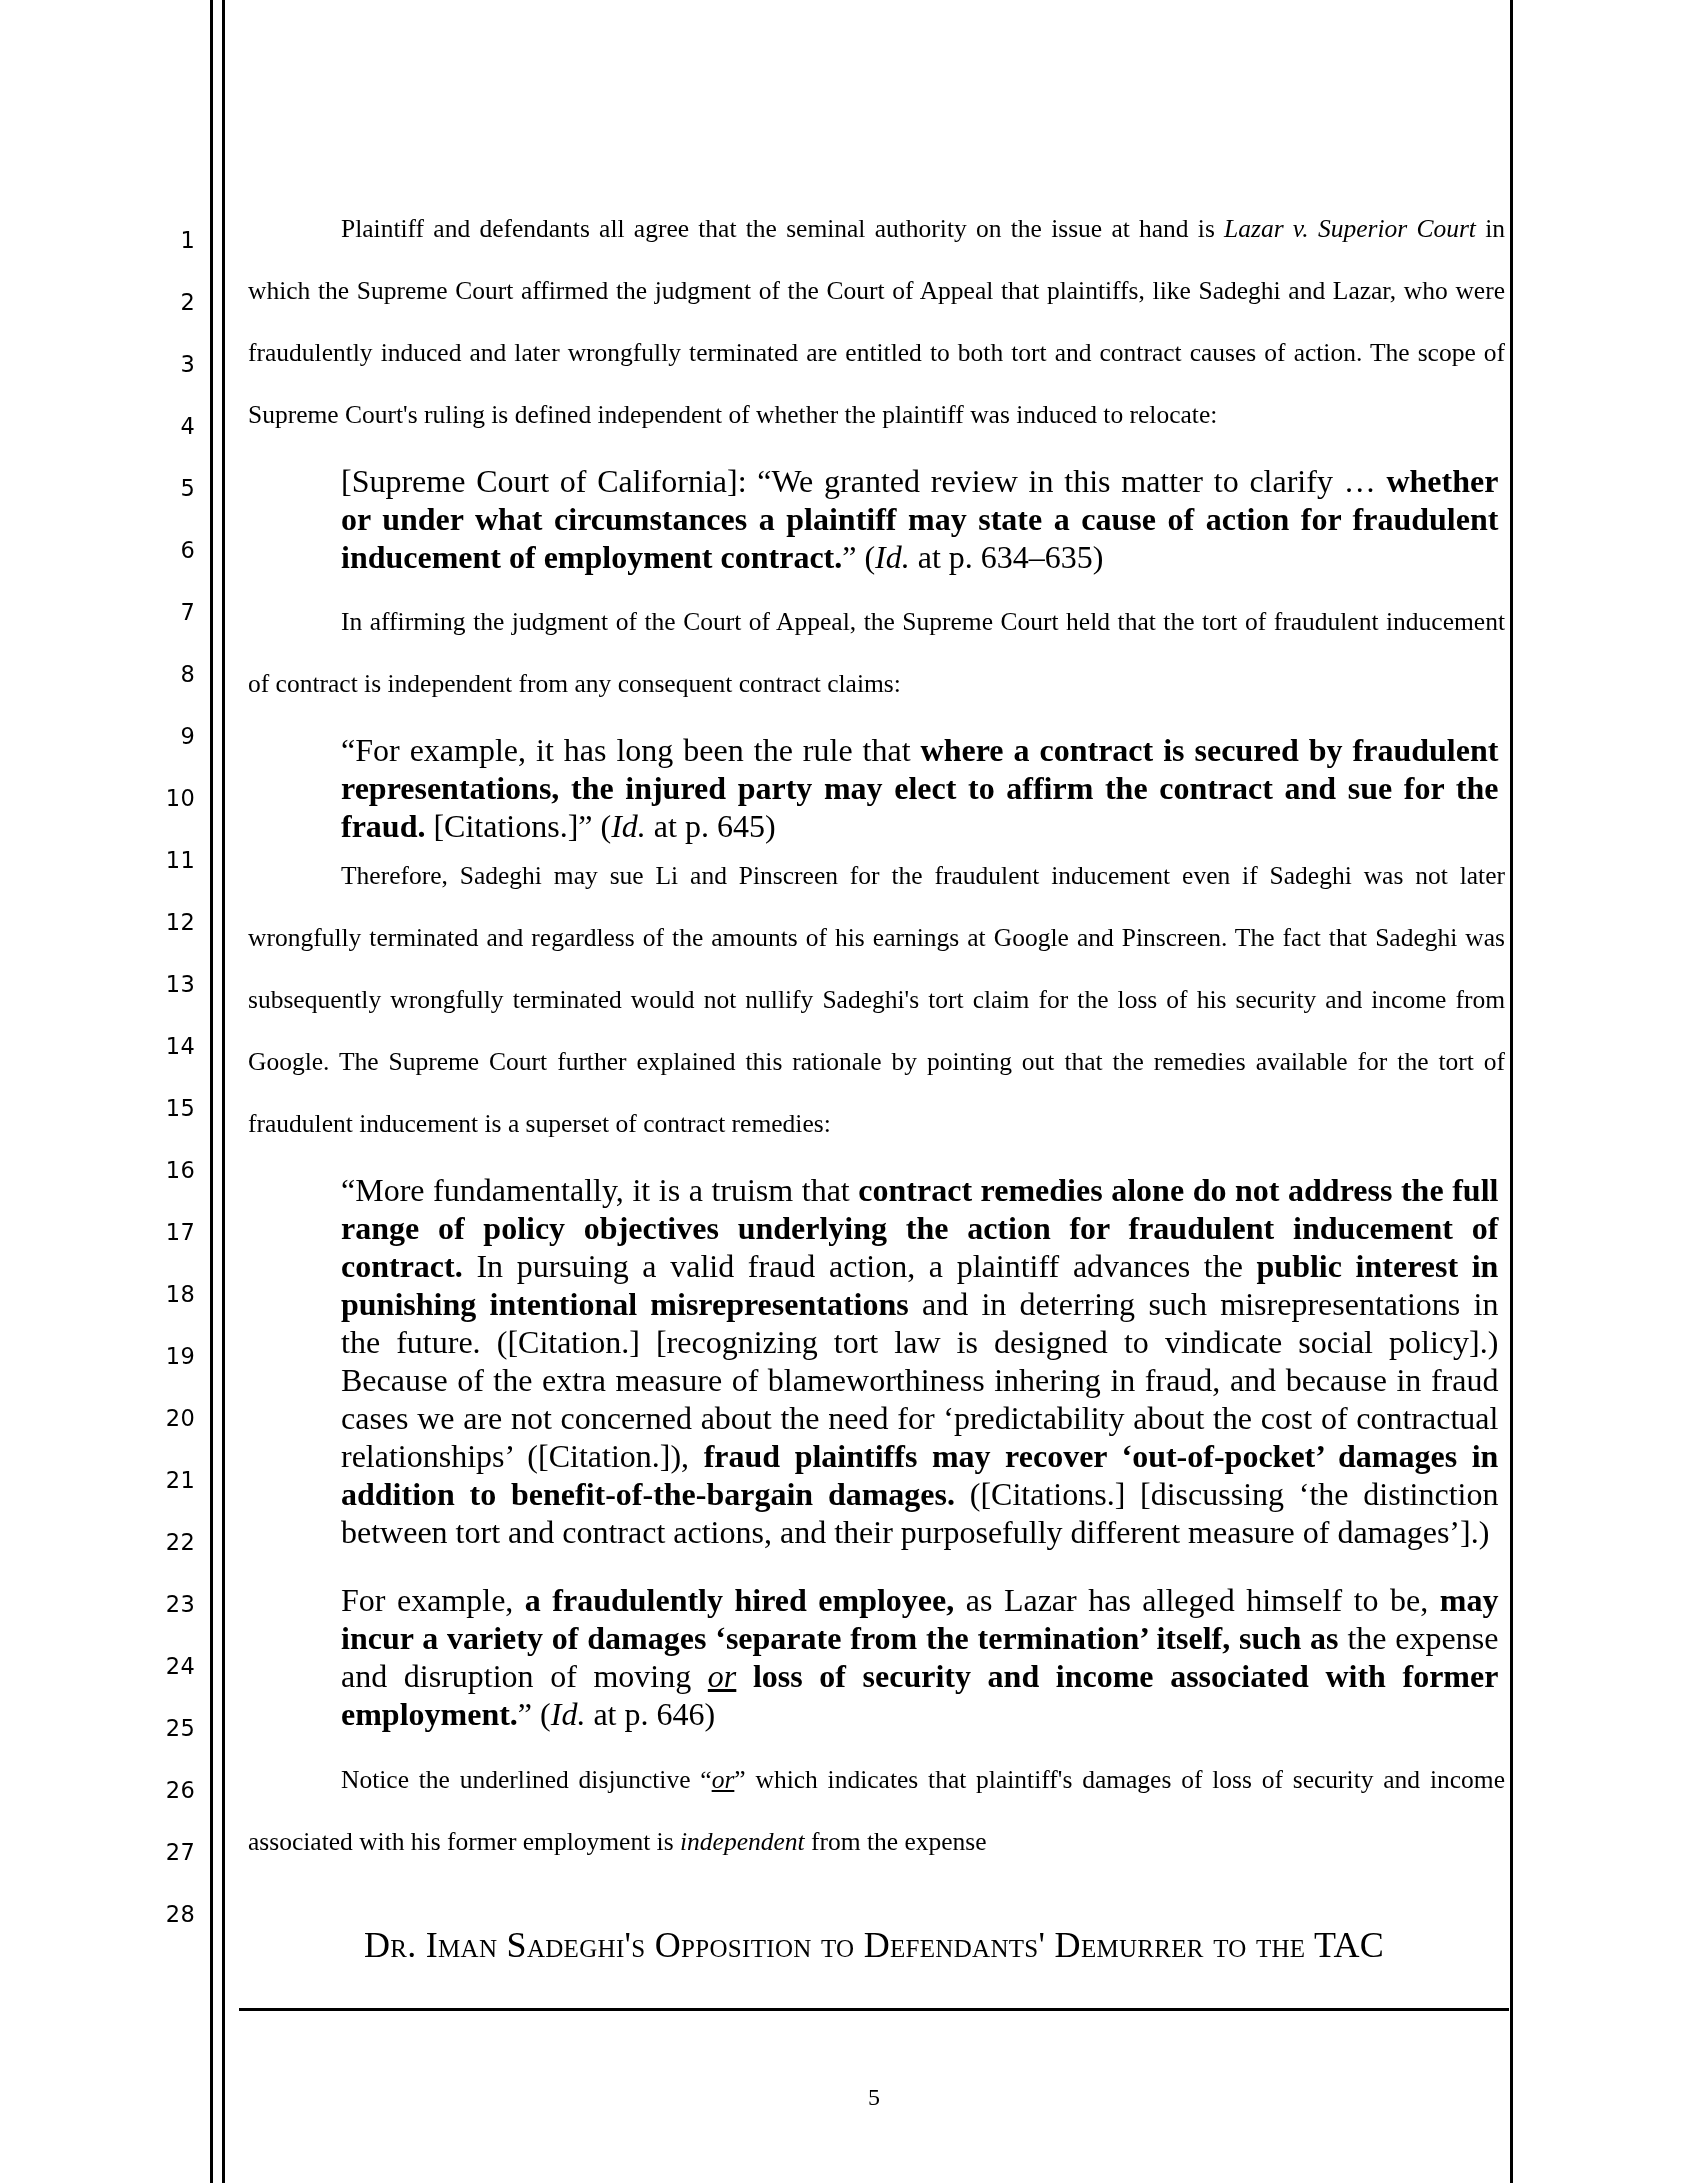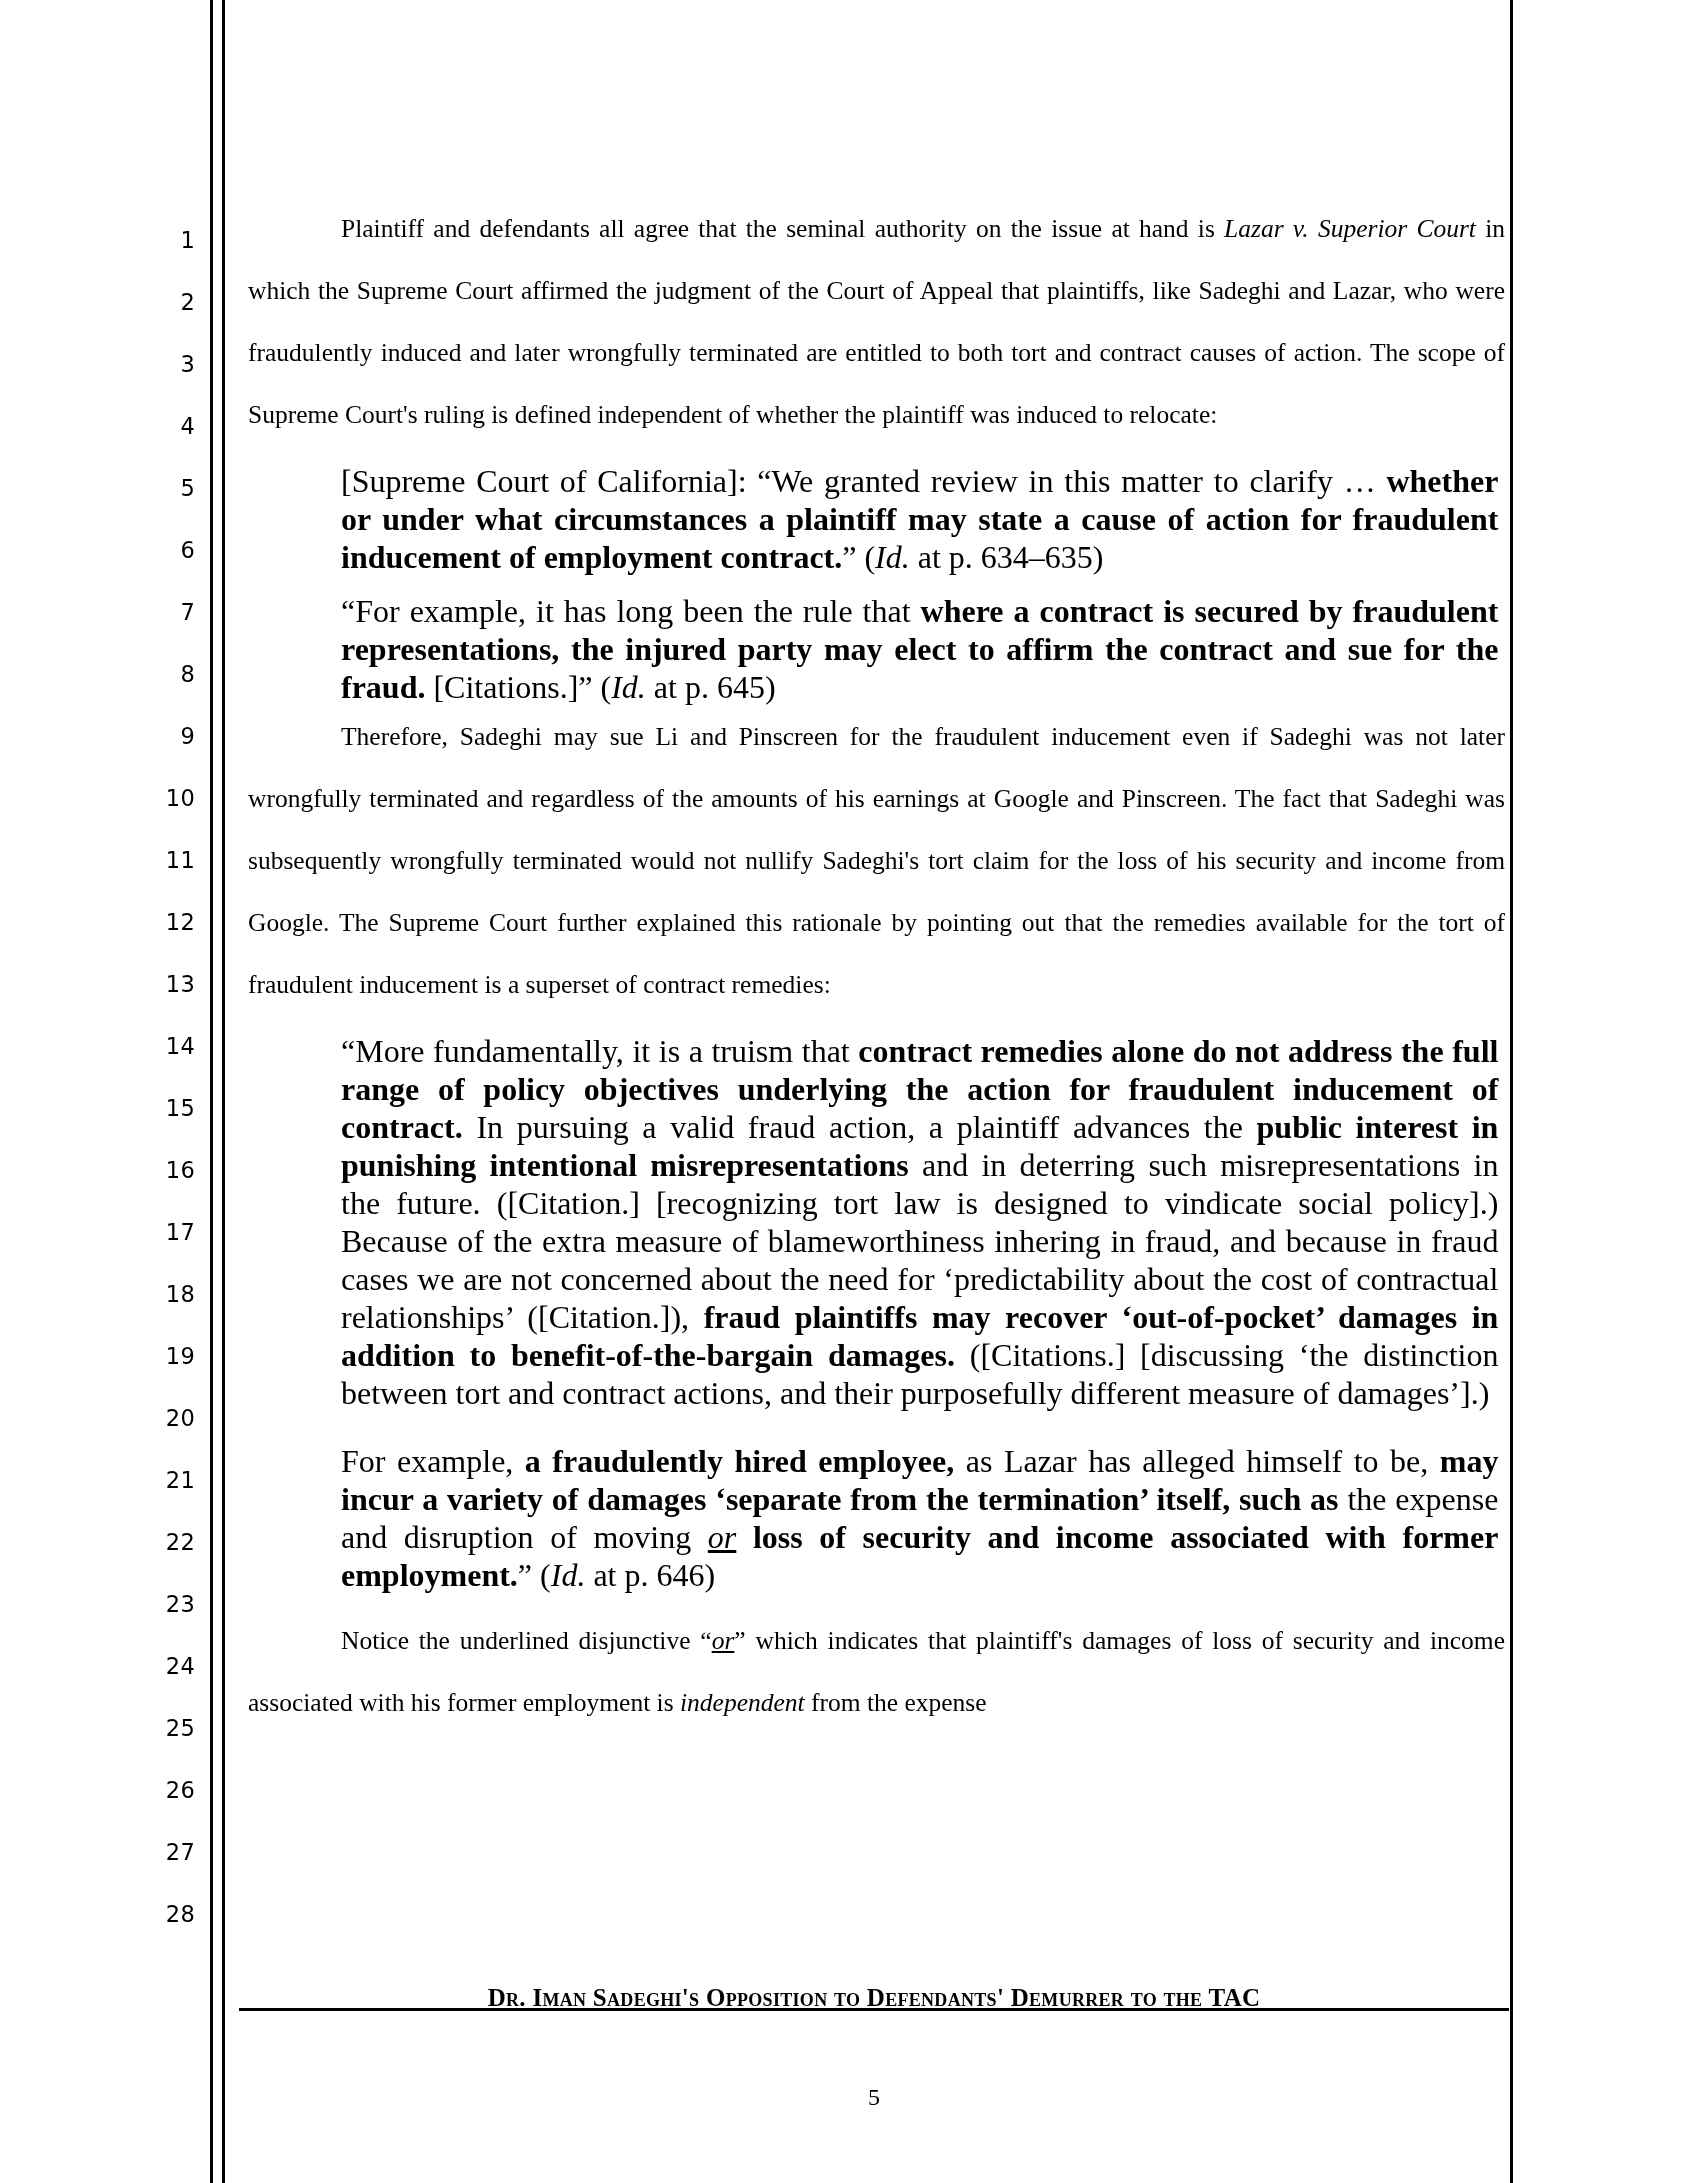--- a/index.html
+++ b/index.html
@@ -85,25 +85,25 @@
     position: absolute;
     left: 239px;
     top: 2008px;
     width: 1270px;
     height: 2.6px;
     background: #000000;
   }
   .footer-title {
     position: absolute;
     left: 239px;
-    top: 1984px;
+    top: 1924px;
     width: 1270px;
     text-align: center;
-    font-size: 25px;
-    font-weight: bold;
+    font-size: 36px;
+    font-weight: normal;
     font-variant: small-caps;
     letter-spacing: 0.3px;
   }
   .footer-page {
     position: absolute;
     left: 239px;
     top: 2084px;
     width: 1270px;
     text-align: center;
     font-size: 24px;
@@ -148,20 +148,21 @@
     <div>27</div>
     <div>28</div>
   </div>
 
   <div class="body-col">
 
     <p class="para"><span>Plaintiff and defendants all agree that the seminal authority on the issue at hand is </span><i>Lazar v. Superior Court</i><span> in which the Supreme Court affirmed the judgment of the Court of Appeal that plaintiffs, like Sadeghi and Lazar, who were fraudulently induced and later wrongfully terminated are entitled to both tort and contract causes of action. The scope of Supreme Court's ruling is defined independent of whether the plaintiff was induced to relocate:</span></p>
 
     <blockquote class="quote q1"><span>[Supreme Court of California]: “We granted review in this matter to clarify … </span><b>whether or under what circumstances a plaintiff may state a cause of action for fraudulent inducement of employment contract.</b><span>” (</span><i>Id.</i><span> at p. 634–635)</span></blockquote>
 
+    <p class="para"><span>In affirming the judgment of the Court of Appeal, the Supreme Court held that the tort of fraudulent inducement of contract is independent from any consequent contract claims:</span></p>
 
     <blockquote class="quote q2"><span>“For example, it has long been the rule that </span><b>where a contract is secured by fraudulent representations, the injured party may elect to affirm the contract and sue for the fraud.</b><span> [Citations.]” (</span><i>Id.</i><span> at p. 645)</span></blockquote>
 
     <p class="para"><span>Therefore, Sadeghi may sue Li and Pinscreen for the fraudulent inducement even if Sadeghi was not later wrongfully terminated and regardless of the amounts of his earnings at Google and Pinscreen. The fact that Sadeghi was subsequently wrongfully terminated would not nullify Sadeghi's tort claim for the loss of his security and income from Google. The Supreme Court further explained this rationale by pointing out that the remedies available for the tort of fraudulent inducement is a superset of contract remedies:</span></p>
 
     <blockquote class="quote q3"><span>“More fundamentally, it is a truism that </span><b>contract remedies alone do not address the full range of policy objectives underlying the action for fraudulent inducement of contract.</b><span> In pursuing a valid fraud action, a plaintiff advances the </span><b>public interest in punishing intentional misrepresentations</b><span> and in deterring such misrepresentations in the future. ([Citation.] [recognizing tort law is designed to vindicate social policy].) Because of the extra measure of blameworthiness inhering in fraud, and because in fraud cases we are not concerned about the need for ‘predictability about the cost of contractual relationships’ ([Citation.]), </span><b>fraud plaintiffs may recover ‘out-of-pocket’ damages in addition to benefit-of-the-bargain damages.</b><span> ([Citations.] [discussing ‘the distinction between tort and contract actions, and their purposefully different measure of damages’].)</span></blockquote>
 
     <blockquote class="quote q4"><span>For example, </span><b>a fraudulently hired employee,</b><span> as Lazar has alleged himself to be, </span><b>may incur a variety of damages ‘separate from the termination’ itself, such as</b><span> the expense and disruption of moving </span><span class="iu">or</span><b> loss of security and income associated with former employment.</b><span>” (</span><i>Id.</i><span> at p. 646)</span></blockquote>
 
     <p class="para"><span>Notice the underlined disjunctive “</span><span class="iu">or</span><span>” which indicates that plaintiff's damages of loss of security and income associated with his former employment is </span><i>independent</i><span> from the expense</span></p>

